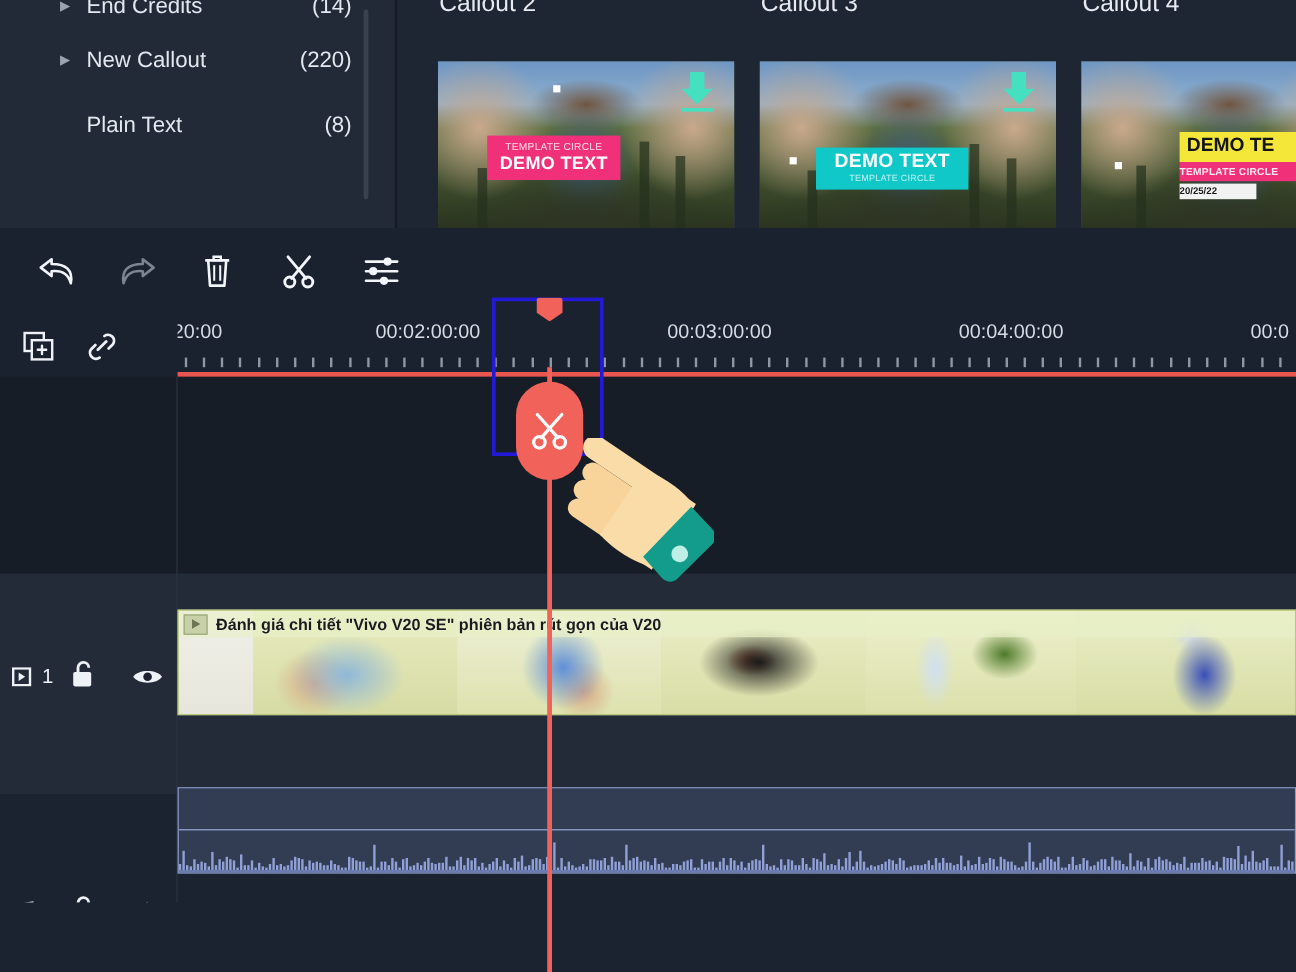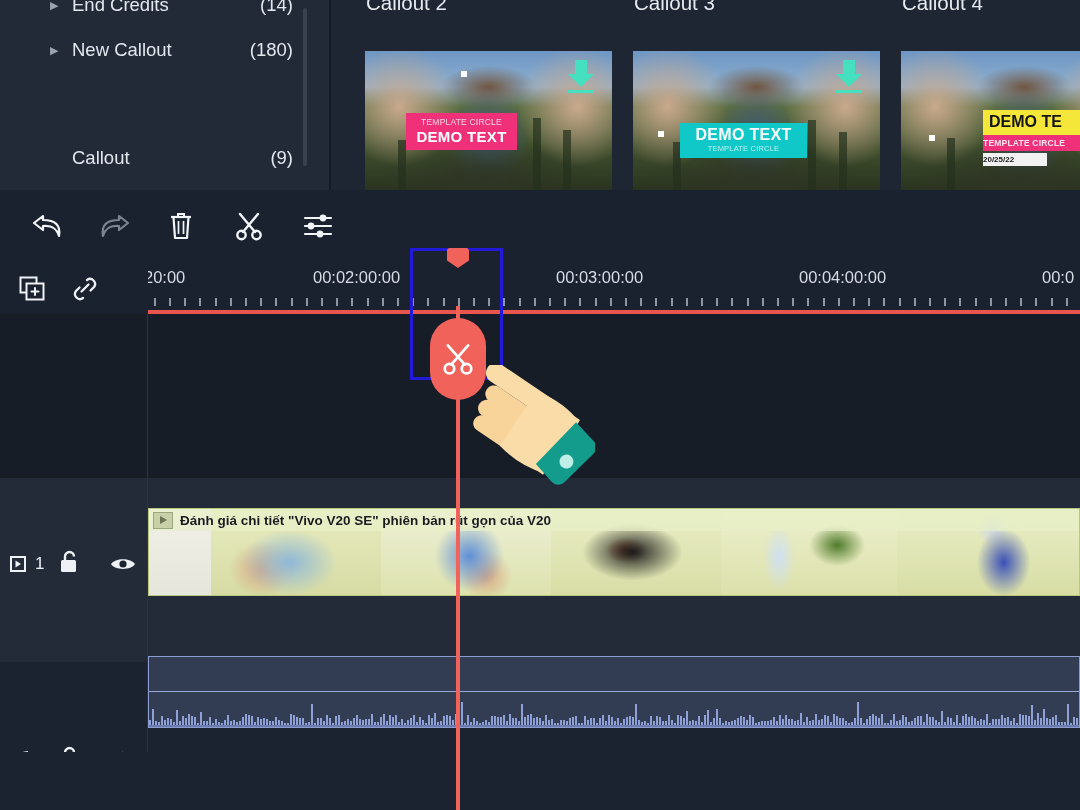--- a/index.html
+++ b/index.html
@@ -155,26 +155,26 @@
 
     <div class="lib-sidebar">
       <div class="lib-row" style="top:-22px">
         <span class="caret">▶</span>
         <span class="lib-label">End Credits</span>
         <span class="lib-count">(14)</span>
       </div>
       <div class="lib-row" style="top:23px">
         <span class="caret">▶</span>
         <span class="lib-label">New Callout</span>
-        <span class="lib-count">(180)</span>
-      </div>
-      <div class="lib-row" style="top:131px">
+        <span class="lib-count">(220)</span>
+      </div>
+      <div class="lib-row" style="top:77px">
         <span class="caret none"></span>
-        <span class="lib-label">Callout</span>
-        <span class="lib-count">(9)</span>
+        <span class="lib-label">Plain Text</span>
+        <span class="lib-count">(8)</span>
       </div>
       <div class="lib-scrollbar"></div>
     </div>
     <div class="lib-divider"></div>
 
     <div class="lib-grid">
 
       <div class="tmpl" style="left:0">
         <div class="tmpl-title">Callout 2</div>
         <div class="thumb">

